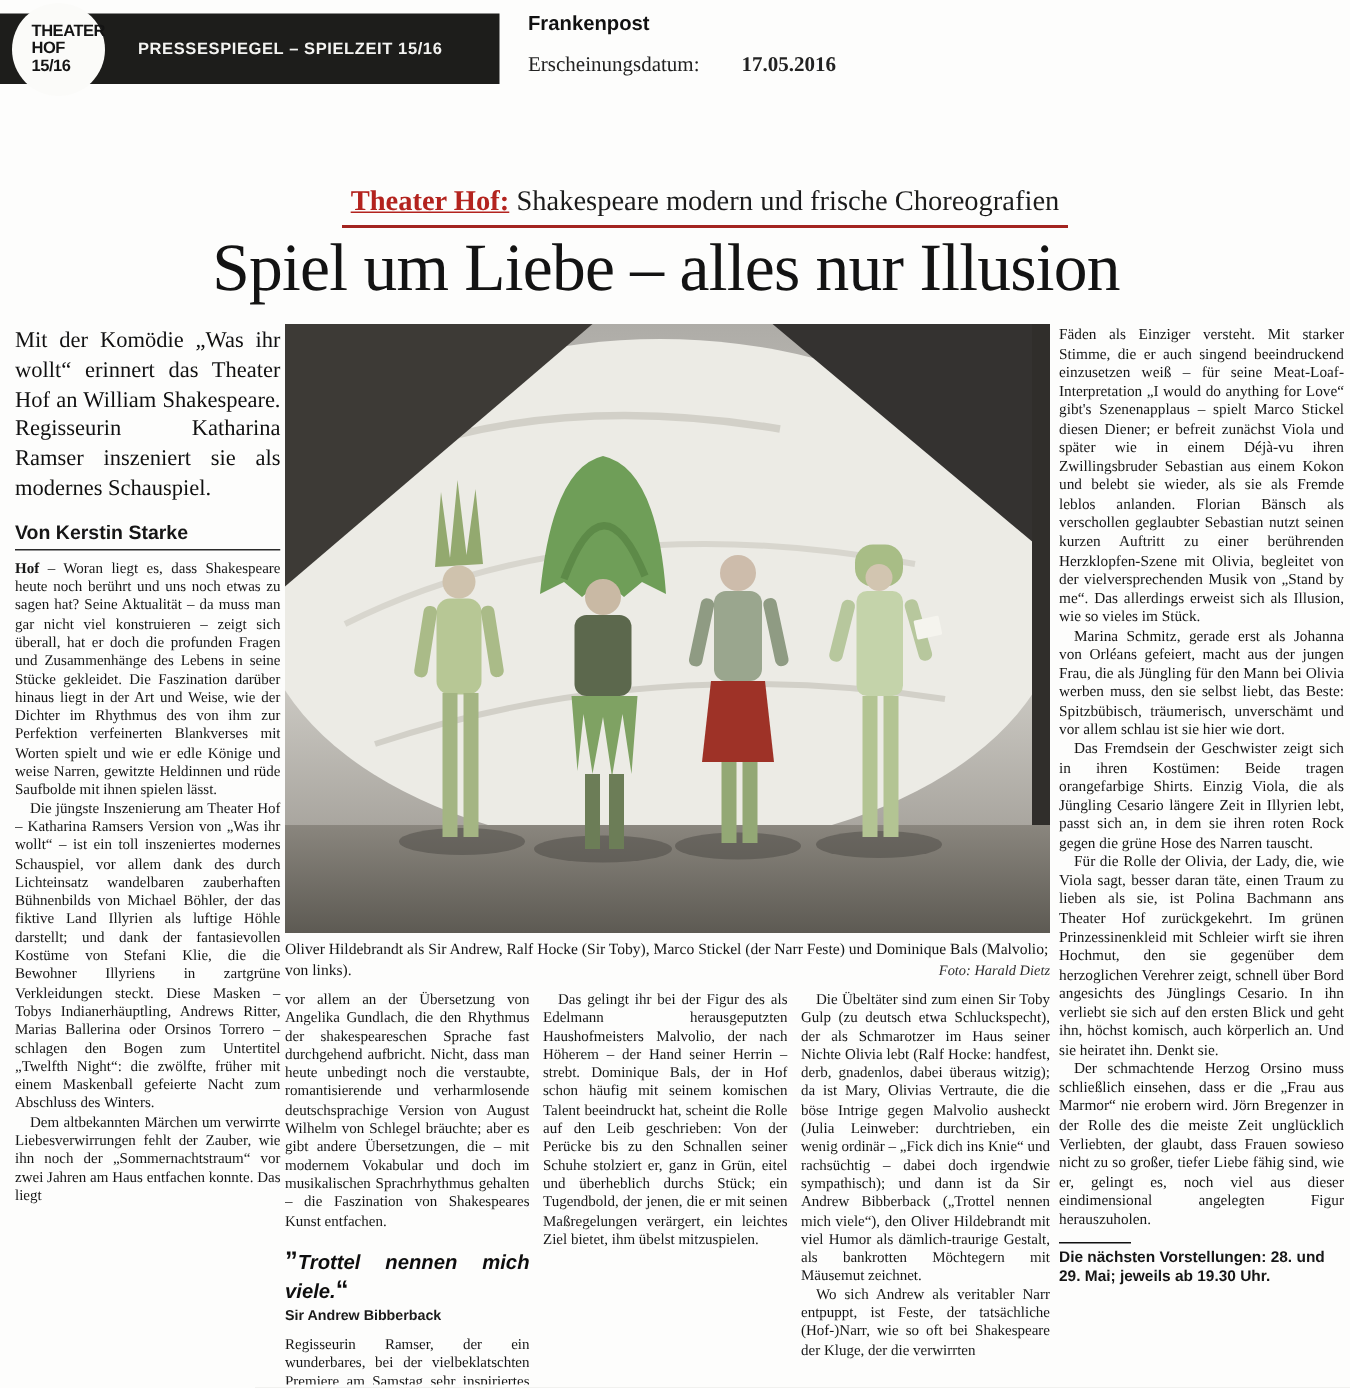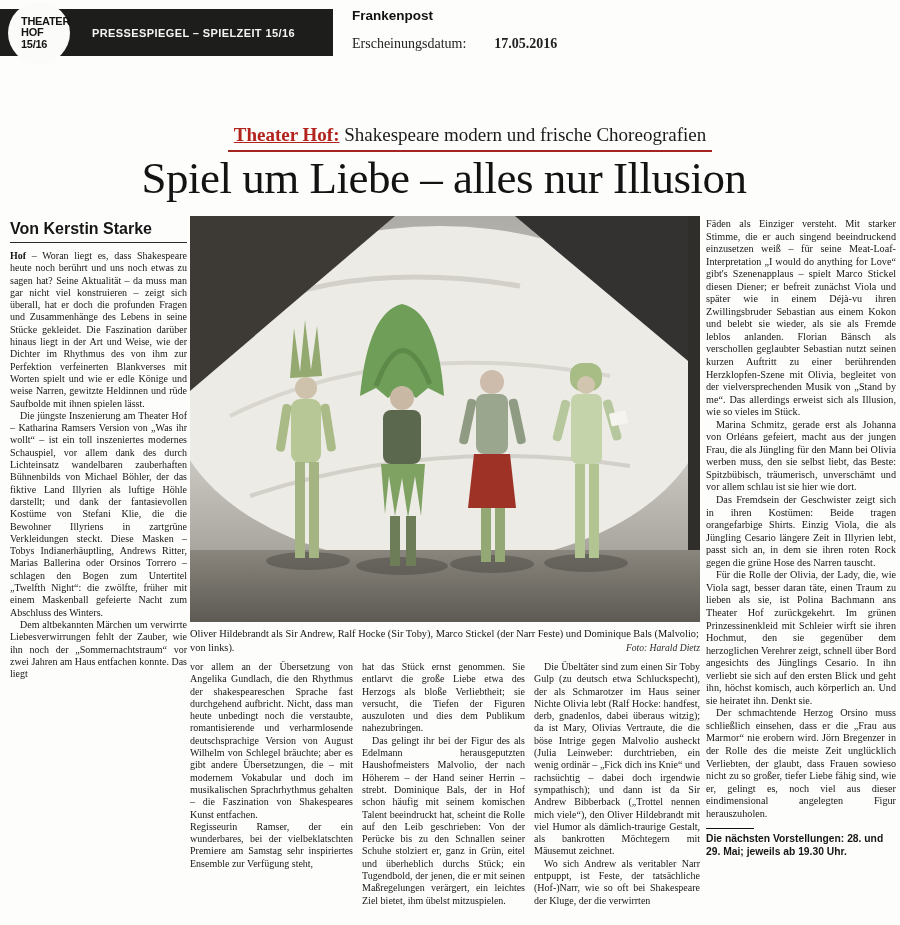--- a/index.html
+++ b/index.html
@@ -33,21 +33,21 @@
   
   .col{position:absolute;text-align:justify;overflow:hidden;}
   .col p{margin:0;line-height:1.23;}
   .col p.ind{text-indent:10px;}
   .col1{left:10px;top:218px;width:177px;height:702px;font-size:10px;}
   .col2{left:190px;top:661px;width:163px;height:262px;font-size:10px;}
   .col3{left:362px;top:661px;width:163px;height:262px;font-size:10px;}
   .col4{left:534px;top:661px;width:166px;height:262px;font-size:10px;}
   .col5{left:706px;top:218px;width:190px;height:702px;font-size:10.2px;}
   .lede{font-size:15px;line-height:1.32 !important;margin-bottom:10px !important;color:#101010;}
-  .byline{font-family:"Liberation Sans",sans-serif;font-weight:bold;font-size:16px;
+  .byline{font-family:"Liberation Sans",sans-serif;font-weight:bold;font-size:13px;
           margin:2px 0 4px 0;}
   .byline-rule{border:none;border-top:1.2px solid #2a2a2a;margin:0 0 7px 0;}
   .lead-in{font-weight:bold;}
 
   
   .pullquote{margin:8px 0 6px 0;padding:2px 0;}
   .pq-text{font-family:"Liberation Sans",sans-serif;font-style:italic;font-weight:bold;
            font-size:13.5px;line-height:1.15;color:#0e0e0e;}
   .pq-mark{font-size:17px;font-style:normal;}
   .pq-attr{font-family:"Liberation Sans",sans-serif;font-weight:bold;font-size:9.5px;
@@ -83,20 +83,21 @@
       <span class="date-label">Erscheinungsdatum:</span><span class="date-val">17.05.2016</span>
     </div>
   </div>
 
   <div class="kicker-wrap">
     <span class="kicker"><span class="kicker-red">Theater Hof:</span><span> Shakespeare modern und frische Choreografien</span></span>
   </div>
   <h1 class="headline">Spiel um Liebe – alles nur Illusion</h1>
 
   <div class="col col1">
+    <p class="lede">Mit der Komödie „Was ihr wollt“ erinnert das Theater Hof an William Shakespeare. Regisseurin Katharina Ramser inszeniert sie als modernes Schauspiel.</p>
     <div class="byline">Von Kerstin Starke</div>
     <hr class="byline-rule">
     <p><span class="lead-in">Hof</span><span> – Woran liegt es, dass Shakespeare heute noch berührt und uns noch etwas zu sagen hat? Seine Aktualität – da muss man gar nicht viel konstruieren – zeigt sich überall, hat er doch die profunden Fragen und Zusammenhänge des Lebens in seine Stücke gekleidet. Die Faszination darüber hinaus liegt in der Art und Weise, wie der Dichter im Rhythmus des von ihm zur Perfektion verfeinerten Blankverses mit Worten spielt und wie er edle Könige und weise Narren, gewitzte Heldinnen und rüde Saufbolde mit ihnen spielen lässt.</span></p>
     <p class="ind">Die jüngste Inszenierung am Theater Hof – Katharina Ramsers Version von „Was ihr wollt“ – ist ein toll inszeniertes modernes Schauspiel, vor allem dank des durch Lichteinsatz wandelbaren zauberhaften Bühnenbilds von Michael Böhler, der das fiktive Land Illyrien als luftige Höhle darstellt; und dank der fantasievollen Kostüme von Stefani Klie, die die Bewohner Illyriens in zartgrüne Verkleidungen steckt. Diese Masken – Tobys Indianerhäuptling, Andrews Ritter, Marias Ballerina oder Orsinos Torrero – schlagen den Bogen zum Untertitel „Twelfth Night“: die zwölfte, früher mit einem Maskenball gefeierte Nacht zum Abschluss des Winters.</p>
     <p class="ind">Dem altbekannten Märchen um verwirrte Liebesverwirrungen fehlt der Zauber, wie ihn noch der „Sommernachtstraum“ vor zwei Jahren am Haus entfachen konnte. Das liegt</p>
   </div>
 
   <div class="photo">
     <svg width="510" height="406" viewBox="0 0 510 406" xmlns="http://www.w3.org/2000/svg">
       <defs>
@@ -160,25 +161,28 @@
     </svg>
   </div>
 
   <div class="caption">
     <span>Oliver Hildebrandt als Sir Andrew, Ralf Hocke (Sir Toby), Marco Stickel (der Narr Feste) und Dominique Bals (Malvolio; von links).</span>
     <span class="credit">Foto: Harald Dietz</span>
   </div>
 
   <div class="col col2">
     <p>vor allem an der Übersetzung von Angelika Gundlach, die den Rhythmus der shakespeareschen Sprache fast durchgehend aufbricht. Nicht, dass man heute unbedingt noch die verstaubte, romantisierende und verharmlosende deutschsprachige Version von August Wilhelm von Schlegel bräuchte; aber es gibt andere Übersetzungen, die – mit modernem Vokabular und doch im musikalischen Sprachrhythmus gehalten – die Faszination von Shakespeares Kunst entfachen.</p>
+    <div class="pullquote">
+      <div class="pq-text"><span class="pq-mark">”</span><span>Trottel nennen mich viele.</span><span class="pq-mark">“</span></div>
+      <div class="pq-attr">Sir Andrew Bibberback</div>
+    </div>
     <p>Regisseurin Ramser, der ein wunderbares, bei der vielbeklatschten Premiere am Samstag sehr inspiriertes Ensemble zur Verfügung steht,</p>
   </div>
 
   <div class="col col3">
-    <p>hat das Stück ernst genommen. Sie entlarvt die große Liebe etwa des Herzogs als bloße Verliebtheit; sie versucht, die Tiefen der Figuren auszuloten und dies dem Publikum nahezubringen.</p>
     <p class="ind">Das gelingt ihr bei der Figur des als Edelmann herausgeputzten Haushofmeisters Malvolio, der nach Höherem – der Hand seiner Herrin – strebt. Dominique Bals, der in Hof schon häufig mit seinem komischen Talent beeindruckt hat, scheint die Rolle auf den Leib geschrieben: Von der Perücke bis zu den Schnallen seiner Schuhe stolziert er, ganz in Grün, eitel und überheblich durchs Stück; ein Tugendbold, der jenen, die er mit seinen Maßregelungen verärgert, ein leichtes Ziel bietet, ihm übelst mitzuspielen.</p>
   </div>
 
   <div class="col col4">
     <p class="ind">Die Übeltäter sind zum einen Sir Toby Gulp (zu deutsch etwa Schluckspecht), der als Schmarotzer im Haus seiner Nichte Olivia lebt (Ralf Hocke: handfest, derb, gnadenlos, dabei überaus witzig); da ist Mary, Olivias Vertraute, die die böse Intrige gegen Malvolio ausheckt (Julia Leinweber: durchtrieben, ein wenig ordinär – „Fick dich ins Knie“ und rachsüchtig – dabei doch irgendwie sympathisch); und dann ist da Sir Andrew Bibberback („Trottel nennen mich viele“), den Oliver Hildebrandt mit viel Humor als dämlich-traurige Gestalt, als bankrotten Möchtegern mit Mäusemut zeichnet.</p>
     <p class="ind">Wo sich Andrew als veritabler Narr entpuppt, ist Feste, der tatsächliche (Hof-)Narr, wie so oft bei Shakespeare der Kluge, der die verwirrten</p>
   </div>
 
   <div class="col col5">
     <p>Fäden als Einziger versteht. Mit starker Stimme, die er auch singend beeindruckend einzusetzen weiß – für seine Meat-Loaf-Interpretation „I would do anything for Love“ gibt's Szenenapplaus – spielt Marco Stickel diesen Diener; er befreit zunächst Viola und später wie in einem Déjà-vu ihren Zwillingsbruder Sebastian aus einem Kokon und belebt sie wieder, als sie als Fremde leblos anlanden. Florian Bänsch als verschollen geglaubter Sebastian nutzt seinen kurzen Auftritt zu einer berührenden Herzklopfen-Szene mit Olivia, begleitet von der vielversprechenden Musik von „Stand by me“. Das allerdings erweist sich als Illusion, wie so vieles im Stück.</p>

